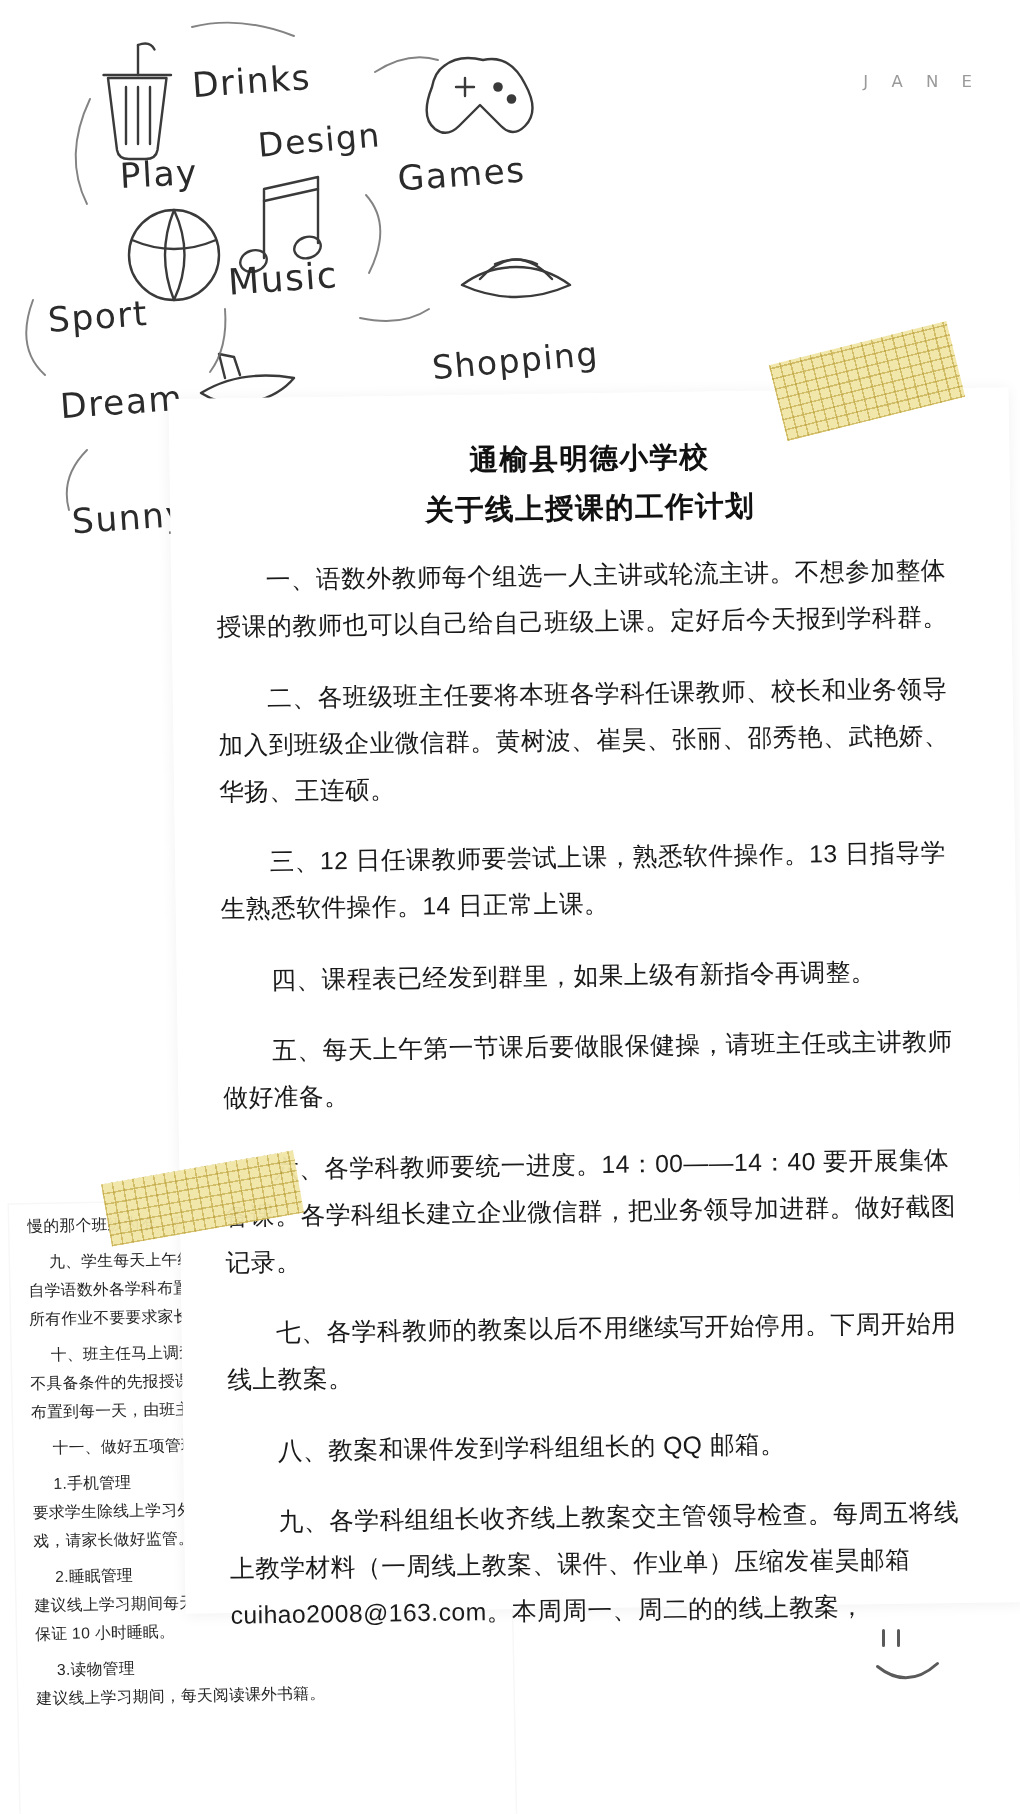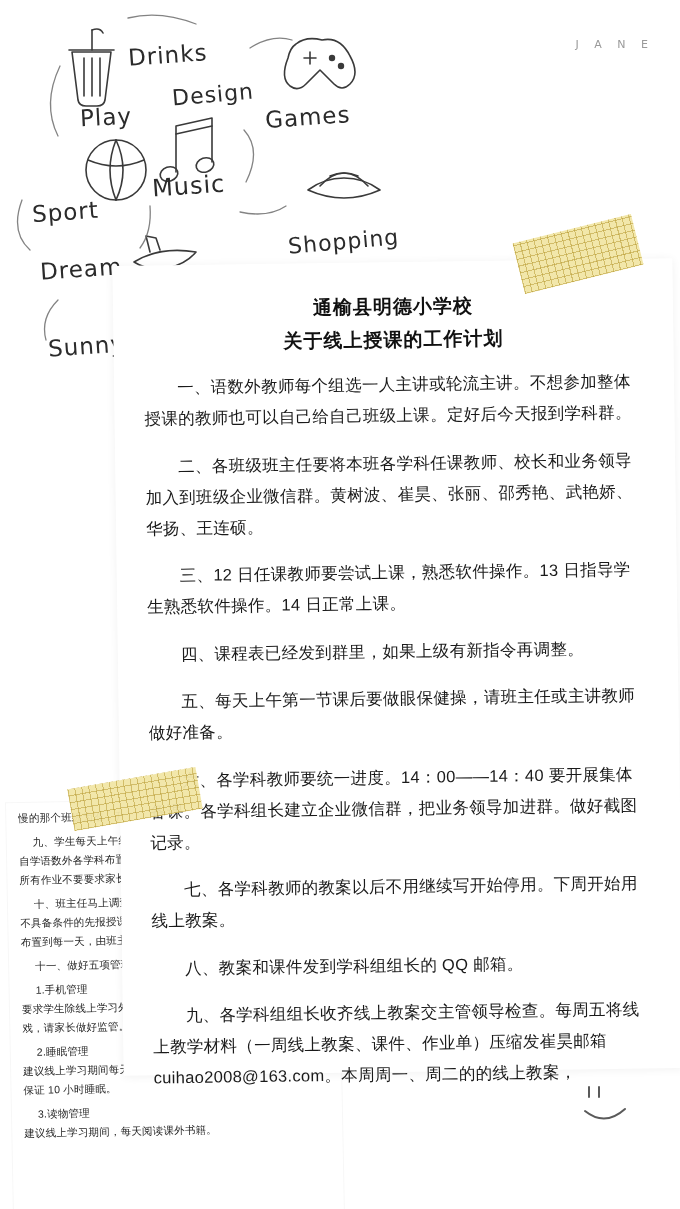--- a/index.html
+++ b/index.html
@@ -29,21 +29,21 @@
     position: absolute;
     font-family: "DejaVu Sans", sans-serif;
     color: #2b2b2b;
     letter-spacing: 1px;
     white-space: nowrap;
   }
 
   
   #brand {
     position: absolute;
-    right: 26px; top: 38px;
+    right: 26px; top: 48px;
     font-family: "DejaVu Sans", sans-serif;
     font-size: 11px;
     letter-spacing: 6px;
     color: #9a9a9a;
   }
 
   
   #back-sheet {
     position: absolute;
     left: 10px;

